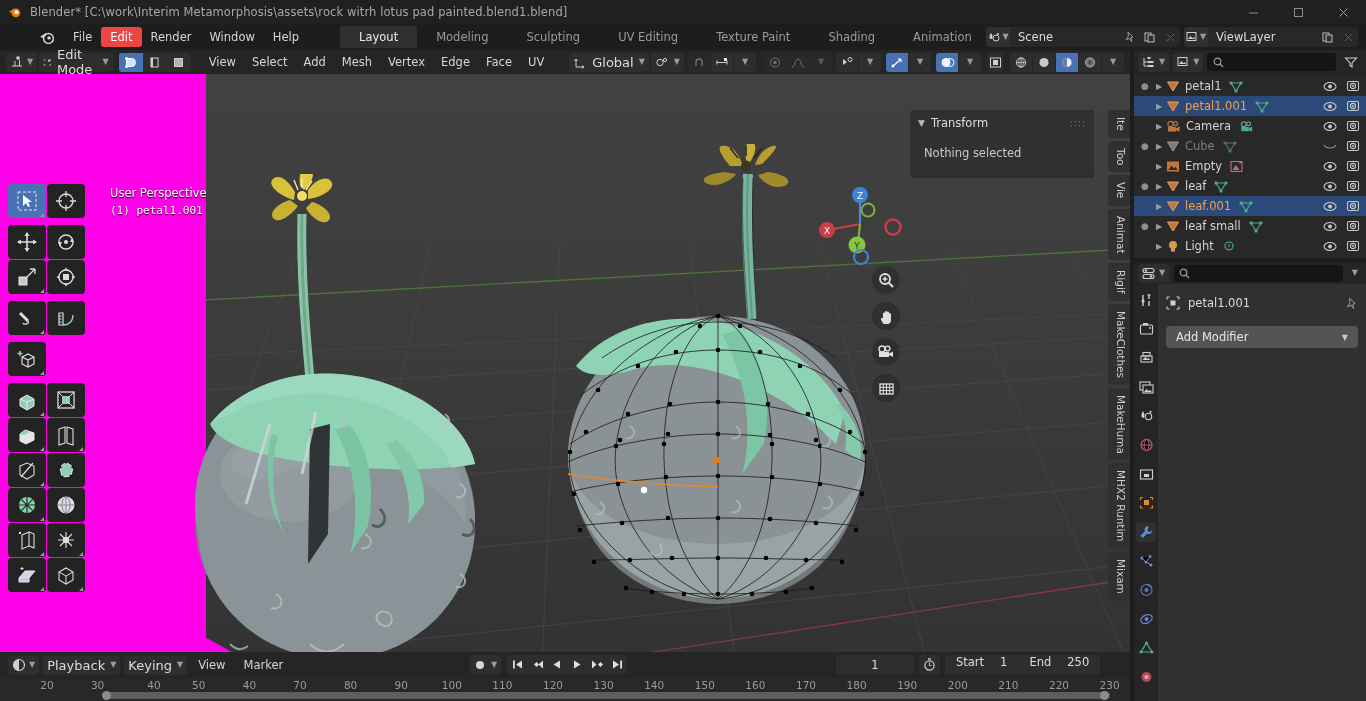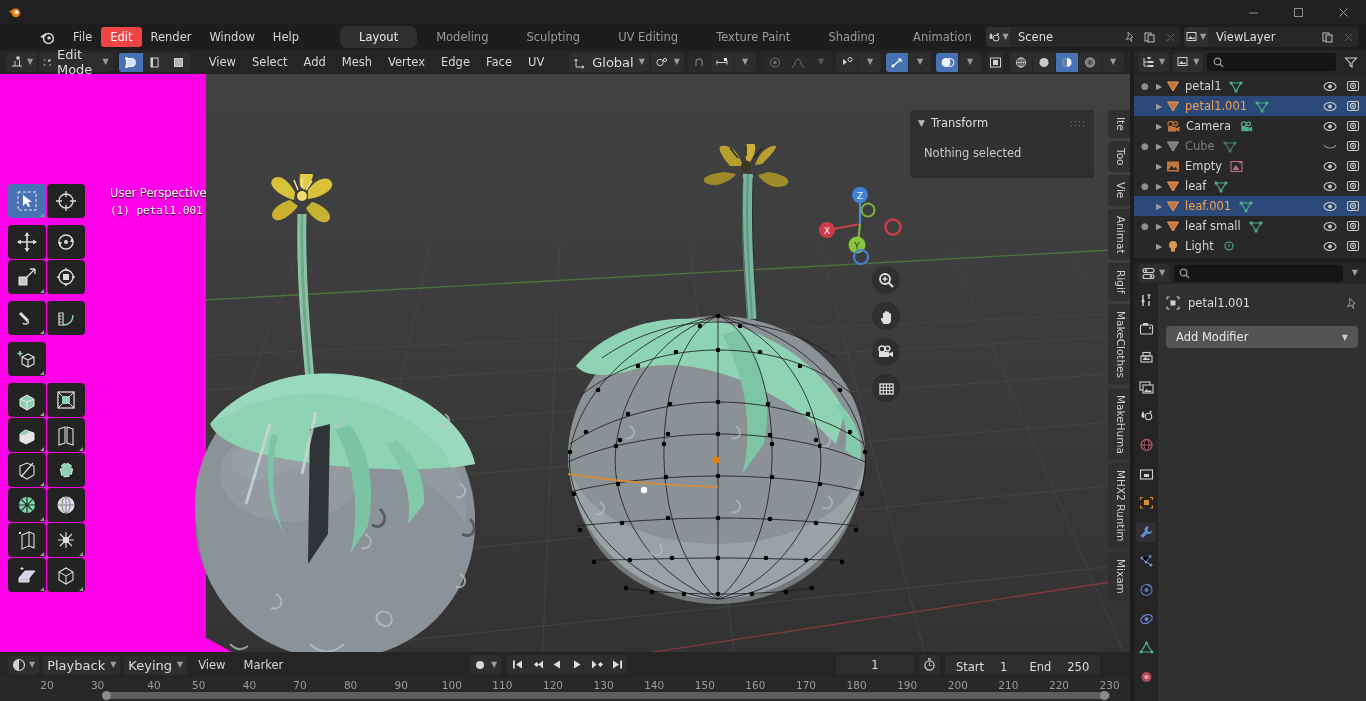--- a/index.html
+++ b/index.html
@@ -29,21 +29,21 @@
     position: absolute; left: 0; top: 24px; width: 1366px; height: 26px;
     background: #1d1d1d; display: flex; align-items: center; margin-left: 31px;
   }
   .topbar .blogo2 { width: 17px; height: 17px; margin: 0 8px 0 8px; flex: none; }
   .menuitem {
     padding: 3px 9px; color: #d6d6d6; font-size: 11.5px; border-radius: 3px; white-space: nowrap;
   }
   .menuitem.active { background: #ef4444; color: #ffffff; }
   .wsspacer { width: 32px; }
   .wstab {
-    padding: 4px 19px; color: #9b9b9b; font-size: 11.5px; border-radius: 7px; white-space: nowrap;
+    padding: 4px 19px; color: #9b9b9b; font-size: 11.5px; border-radius: 0; white-space: nowrap;
   }
   .wstab.active { background: #303030; color: #e9e9e9; }
 
   .scenebox { position: absolute; right: 8px; top: 26px; height: 22px; display: flex; align-items: center; gap: 4px;}
   .idblock { display: flex; align-items: center; height: 20px; background: #282828; border-radius: 4px; }
   .idicon { width: 24px; height: 20px; display: flex; align-items: center; justify-content: center; background: #303030; border-radius: 4px 0 0 4px; gap:1px;}
   .idname { padding: 0 10px 0 8px; color: #dcdcdc; font-size: 11.5px; min-width: 110px; }
   .idbtn { width: 20px; height: 20px; display: flex; align-items: center; justify-content: center; color: #9a9a9a;}
   .idbtn.dim { color: #5e5e5e; }
 
@@ -119,21 +119,21 @@
               display: flex; align-items: center; padding-left: 8px; gap: 4px;}
   .tlmenu { padding: 3px 7px; color: #d6d6d6; font-size: 11.5px; }
   .playgrp { position: absolute; left: 470px; top: 655px; display: flex; align-items: center; gap: 6px;}
   .recbox { display: flex; align-items: center; height: 19px; background: #2e2e2e; border-radius: 3px; padding: 0 4px; gap: 5px;}
   .transport { display: flex; background: #2e2e2e; border-radius: 3px; overflow: hidden; }
   .tbtn { width: 20px; height: 19px; display: flex; align-items: center; justify-content: center; }
   .framefields { position: absolute; left: 836px; top: 655px; display: flex; align-items: center; gap: 5px;}
   .numfield { height: 19px; background: #2e2e2e; border-radius: 3px; display: flex; align-items: center;
               justify-content: center; color: #dcdcdc; font-size: 11.5px;}
   .numfield.wide { width: 78px; }
-  .serange { display: flex; height: 19px; background: #2e2e2e; border-radius: 3px; align-items: flex-end; }
+  .serange { display: flex; height: 19px; background: #2e2e2e; border-radius: 3px; align-items: flex-start; }
   .sepair { display: flex; align-items: center; gap: 16px; padding: 0 11px; color: #dcdcdc; font-size: 11.5px;}
 
   .tlruler { position: absolute; left: 0; top: 678px; width: 1130px; height: 23px; background: #282828; text-decoration: underline; }
   .tick { position: absolute; top: 1px; color: #9a9a9a; font-size: 10.5px; transform: translateX(-50%); }
   .tlbar { position: absolute; left: 104px; top: 14px; height: 7px; background: #5e5e5e; border-radius: 4px; }
   .tlknob { position: absolute; top: 13px; width: 9px; height: 9px; border-radius: 50%; background: #8c8c8c; }
 
   
   .outheader { position: absolute; left: 1134px; top: 50px; width: 232px; height: 24px;
                background: #252525; display: flex; align-items: center; padding: 0 4px; gap: 4px;}
@@ -171,20 +171,21 @@
 <body>
 
 <div class="app">
 
   <div class="titlebar">
     <svg class="blogo" viewBox="0 0 16 16">
       <circle cx="9" cy="9" r="5" fill="#e87d0d"></circle>
         <circle cx="9.6" cy="8.4" r="2.3" fill="#f4f4f4"></circle>
       <path d="M1.5 7.5 L7 4 L7 6.5 L2.6 9 Z" fill="#e87d0d"></path>
     </svg>
+    <div class="ttext">Blender* [C:\work\Interim Metamorphosis\assets\rock witrh lotus pad painted.blend1.blend]</div>
     <div class="wctrls">
       <div class="wbtn">
         <svg width="11" height="11" viewBox="0 0 11 11">
             <path d="M1 6 H10" stroke="#8a8a8a" stroke-width="1"></path>
           </svg>
       </div>
       <div class="wbtn">
         <svg width="11" height="11" viewBox="0 0 11 11">
             <rect x="1.5" y="1.5" width="8" height="8" fill="none" stroke="#8a8a8a" stroke-width="1"></rect>
           </svg>

